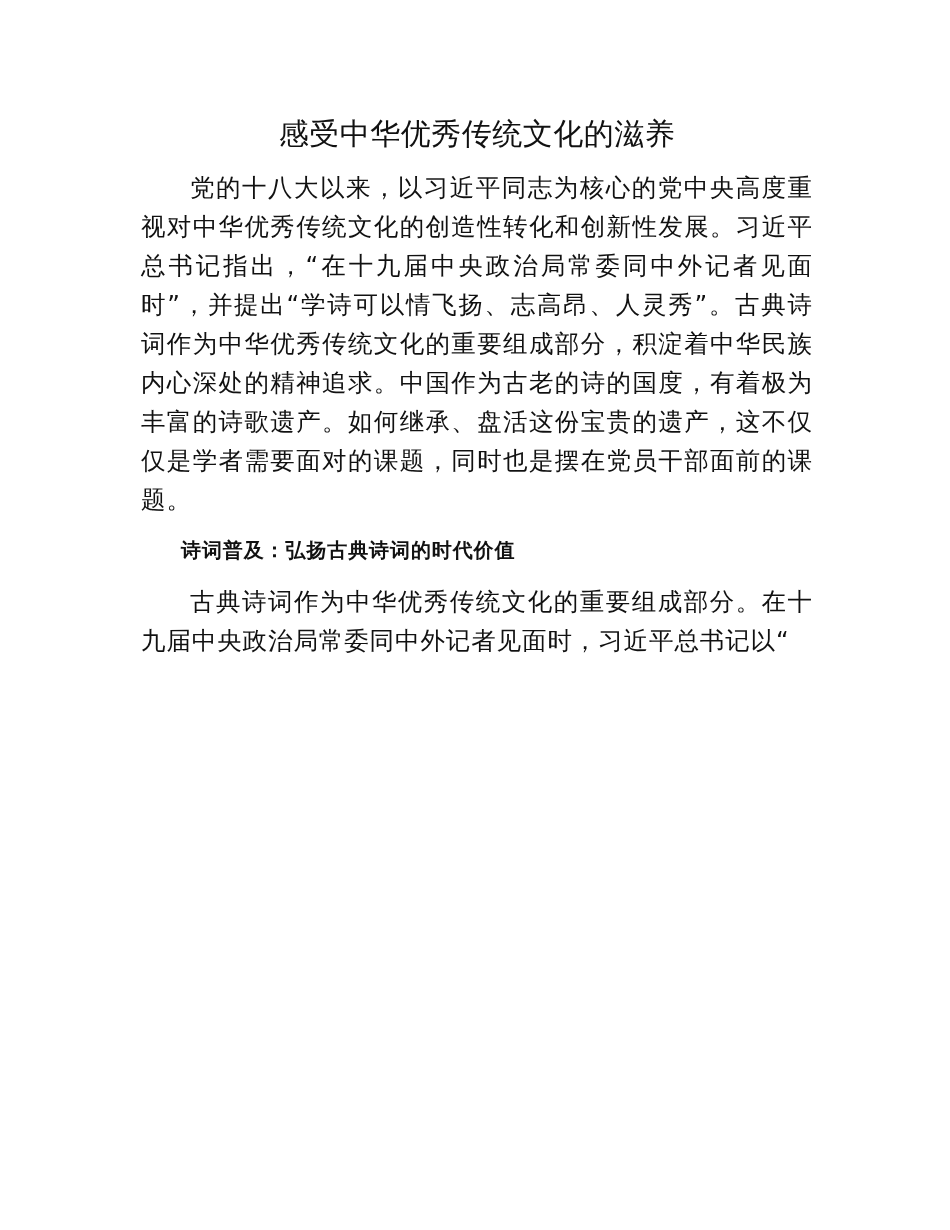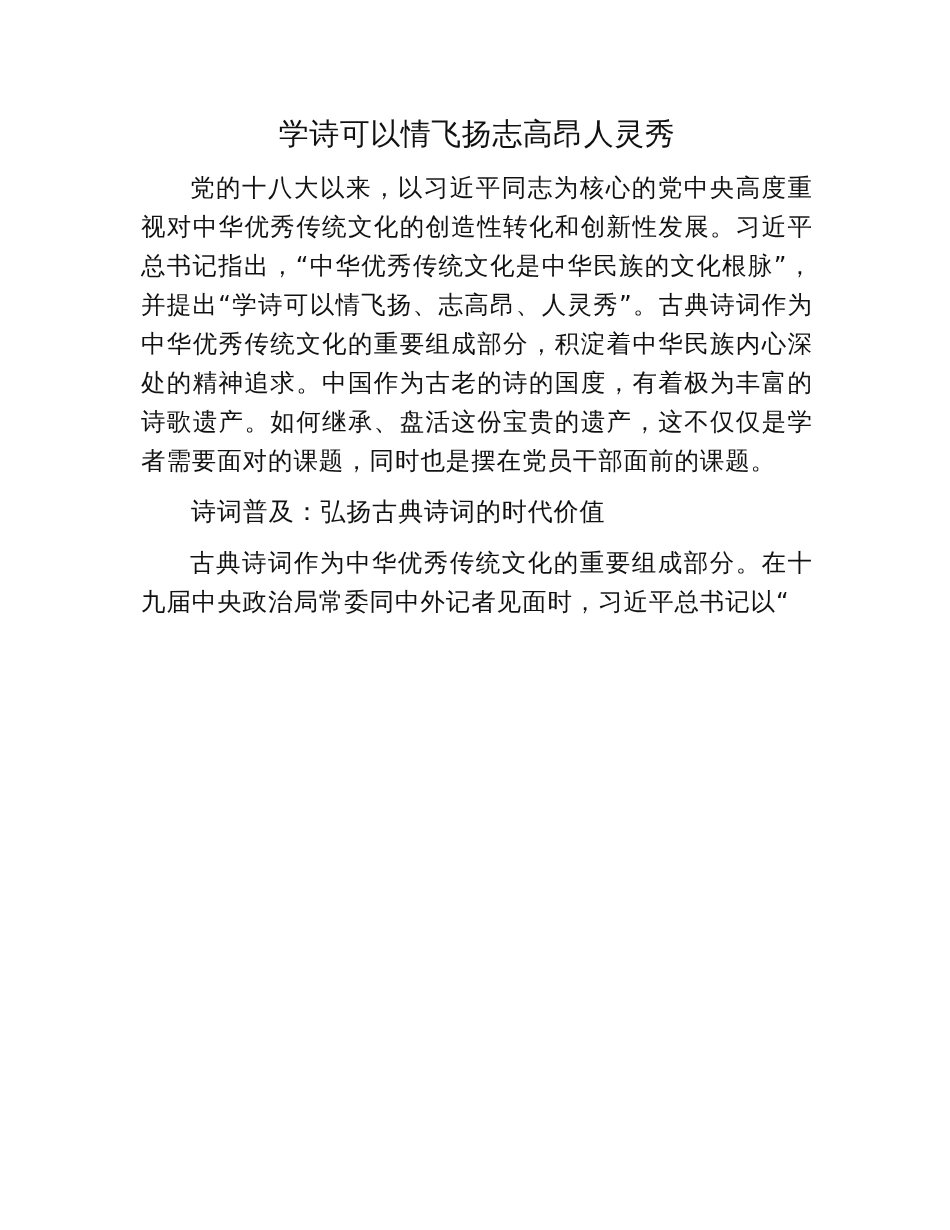--- a/index.html
+++ b/index.html
@@ -32,28 +32,29 @@
     .para {
       font-size: 24.5px;
       line-height: 39px;
       margin: 0 0 12px 0;
       text-indent: 2em;
       text-align: justify;
       word-break: break-all;
       letter-spacing: 0.9px;
     }
     .subhead {
-      font-size: 25px;
+      font-size: 20px;
       line-height: 39px;
       margin: 0 0 12px 0;
       text-indent: 2em;
       letter-spacing: 0.9px;
+      font-weight: bold;
     }
   </style>
 </head>
 <body>
 
 <div class="page">
-  <h1 class="title">学诗可以情飞扬志高昂人灵秀</h1>
-  <p class="para">党的十八大以来，以习近平同志为核心的党中央高度重视对中华优秀传统文化的创造性转化和创新性发展。习近平总书记指出，“中华优秀传统文化是中华民族的文化根脉”，并提出“学诗可以情飞扬、志高昂、人灵秀”。古典诗词作为中华优秀传统文化的重要组成部分，积淀着中华民族内心深处的精神追求。中国作为古老的诗的国度，有着极为丰富的诗歌遗产。如何继承、盘活这份宝贵的遗产，这不仅仅是学者需要面对的课题，同时也是摆在党员干部面前的课题。</p>
+  <h1 class="title">感受中华优秀传统文化的滋养</h1>
+  <p class="para">党的十八大以来，以习近平同志为核心的党中央高度重视对中华优秀传统文化的创造性转化和创新性发展。习近平总书记指出，“在十九届中央政治局常委同中外记者见面时”，并提出“学诗可以情飞扬、志高昂、人灵秀”。古典诗词作为中华优秀传统文化的重要组成部分，积淀着中华民族内心深处的精神追求。中国作为古老的诗的国度，有着极为丰富的诗歌遗产。如何继承、盘活这份宝贵的遗产，这不仅仅是学者需要面对的课题，同时也是摆在党员干部面前的课题。</p>
   <p class="subhead">诗词普及：弘扬古典诗词的时代价值</p>
   <p class="para">古典诗词作为中华优秀传统文化的重要组成部分。在十九届中央政治局常委同中外记者见面时，习近平总书记以“</p>
 </div>
 
 </body></html>

